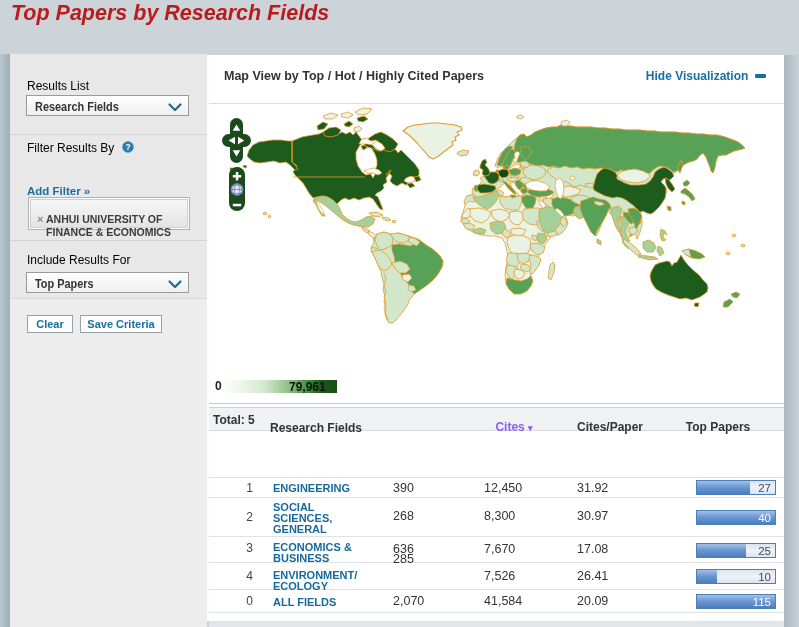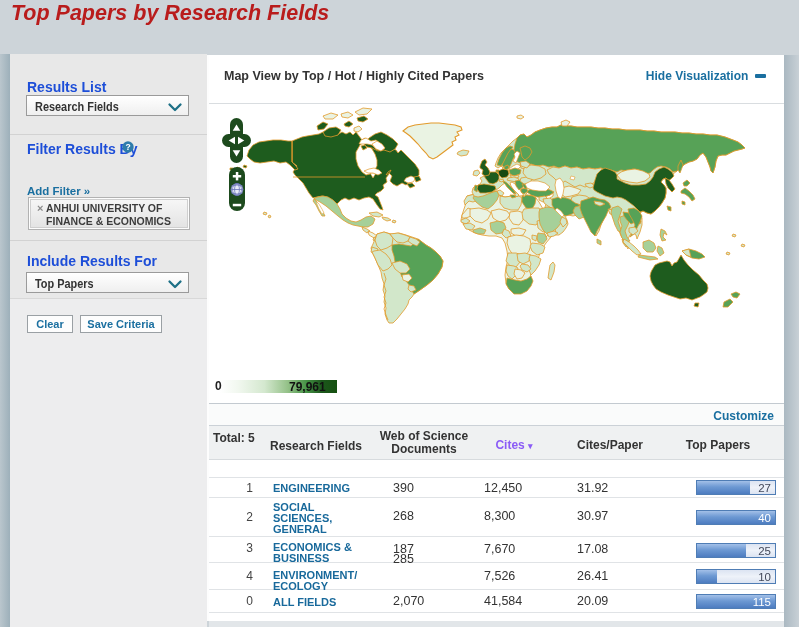--- a/index.html
+++ b/index.html
@@ -7,42 +7,42 @@
 body { font-family:"Liberation Sans", sans-serif; background:#cdd4d9; position:relative; overflow:hidden; }
 .abs { position:absolute; }
 .title { left:11px; top:1px; font-size:21.5px; font-weight:bold; color:#b91c1c; letter-spacing:0px;font-style:italic; }
 .lstrip { left:0; top:54px; width:10px; height:573px; background:linear-gradient(to right,#bac6cd,#9db0ba); }
 .rstrip { left:784px; top:55px; width:15px; height:572px; background:linear-gradient(to right,#aab8c1,#c8d0d6); }
 .sidecol { left:10px; top:54px; width:197px; height:573px; background:#ededee; }
 .sec { position:absolute; left:0; width:197px; background:#e8e8e8; }
 .sec1 { top:0; height:81px; border-bottom:1px solid #d2d2d2; }
 .sec2 { top:81px; height:106px; border-bottom:1px solid #d2d2d2; }
 .sec3 { top:187px; height:58px; border-bottom:1px solid #d8d8d8; }
-.lbl { position:absolute; font-size:14px; font-weight:bold; color:#1d4ed8; }
+.lbl { position:absolute; font-size:12px; font-weight:normal; color:#000000; }
 .seld { position:absolute; left:16px; width:163px; height:21px; background:linear-gradient(#ffffff,#efefef); border:1px solid #9a9a9a; box-shadow:inset 0 1px 0 #fff; }
 .seld .st { position:absolute; left:8px; top:3px; font-size:13px; font-weight:bold; color:#333; transform:scaleX(0.84); transform-origin:0 50%; white-space:nowrap; }
 .seld svg { position:absolute; right:5px; top:5px; }
 .note { position:absolute; left:17px; font-size:9.5px; font-style:italic; font-weight:bold; color:#9a9a9a; line-height:11px; letter-spacing:0.2px; }
 .addf { position:absolute; left:17px; font-size:11.5px; font-weight:bold; color:#1a6fa0; }
 .tagbox { position:absolute; left:18px; top:144px; width:162px; height:33px; background:#fdfdfd; border:1px solid #b2b2b2; padding:1px; }
-.tag { width:100%; height:100%; background:linear-gradient(#f6f6f6,#e4e4e4); border:1px solid #cfcfcf; font-size:10.5px; font-weight:bold; color:#3c3c3c; line-height:13px; padding:2px 0 0 6px; }
+.tag { width:100%; height:100%; background:linear-gradient(#f6f6f6,#e4e4e4); border:1px solid #cfcfcf; font-size:10.5px; font-weight:bold; color:#3c3c3c; line-height:13px; padding:13px 0 0 6px; }
 .tag .x { color:#8a8a8a; font-size:11px; }
 .btn { position:absolute; height:18px; background:#fdfdfd; border:1px solid #9aa0a4; color:#1a6fa0; font-size:11px; font-weight:bold; text-align:center; line-height:16px; }
 .panel { left:209px; top:55px; width:575px; height:566px; background:#fff; }
 .mhead { position:absolute; left:15px; top:14px; font-size:12.5px; font-weight:bold; color:#333; }
 .hidev { position:absolute; right:18px; top:14px; font-size:12px; font-weight:bold; color:#1a6fa0; }
 .mdiv { position:absolute; left:0; top:48px; width:575px; height:1px; background:#d9dde0; }
 .legend { position:absolute; left:11px; top:325px; width:117px; height:13px; background:linear-gradient(90deg,#ffffff 0%,#f2f8f0 15%,#d4e8cf 38%,#94c188 58%,#459245 74%,#1c571c 87%,#155010 100%); }
 .leg0 { position:absolute; left:6px; top:324px; font-size:12px; font-weight:bold; color:#222; }
 .leg1 { position:absolute; left:80px; top:325px; font-size:12px; font-weight:bold; color:#111; }
 .rdiv { position:absolute; left:0; top:348px; width:575px; height:1px; background:#c3cad0; }
 .rband { position:absolute; left:0; top:349px; width:575px; height:25px; background:#fafbfb; }
 .rhead { position:absolute; left:18px; top:354px; font-size:12px; font-weight:bold; color:#333; }
 .custo { position:absolute; right:10px; top:354px; font-size:12px; font-weight:bold; color:#1a6fa0; }
-.thead { position:absolute; left:0; top:370px; width:575px; height:35px; background:#eff1f2; border-top:1px solid #cbd1d7; border-bottom:1px solid #d7dbde; }
+.thead { position:absolute; left:0; top:352px; width:575px; height:24px; background:#eff1f2; border-top:1px solid #cbd1d7; border-bottom:1px solid #d7dbde; }
 .th { position:absolute; font-size:12px; font-weight:bold; color:#333; text-align:center; line-height:13px; }
 .cites-th { color:#8b5cf6; }
 .row { position:absolute; left:0; width:575px; border-bottom:1px solid #e0e3e6; }
 .rank { position:absolute; font-size:12px; color:#444; text-align:right; width:30px; }
 .fname { position:absolute; left:64px; font-size:11px; font-weight:bold; color:#18699b; line-height:11px; }
 .num { position:absolute; font-size:12.5px; color:#333; text-align:left; width:80px; }
 .barc { position:absolute; left:487px; width:80px; height:15px; border:1px solid #4f7db5; background:linear-gradient(#dce4f2,#eef2f9 50%,#dce4f2); }
 .barf { position:absolute; left:0; top:0; height:13px; background:linear-gradient(#a3c0e8,#6d99d3 45%,#4d7cc0); }
 .barn { position:absolute; right:4px; top:1px; font-size:11.5px; color:#42485a; }
 .barn.w { color:#fff; }
@@ -271,21 +271,20 @@
 </svg>
   <div class="legend"></div>
   <div class="leg0">0</div>
   <div class="leg1">79,961</div>
   <div class="rdiv"></div>
   <div class="rband"></div>
   <div class="custo">Customize</div>
   <div class="thead">
     <div class="th" style="left:4px; top:6px;">Total: 5</div>
     <div class="th" style="left:47px; top:14px; width:120px;">Research Fields</div>
-    <div class="th" style="left:155px; top:4px; width:120px;">Web of Science<br>Documents</div>
     <div class="th cites-th" style="left:265px; top:13px; width:80px;">Cites <span style="font-size:9px;">▾</span></div>
     <div class="th" style="left:355px; top:13px; width:92px;">Cites/Paper</div>
     <div class="th" style="left:459px; top:13px; width:100px;">Top Papers</div>
   </div>
   <div style="position:absolute; left:0; top:422px; width:575px; height:1px; background:#e0e3e6;"></div>
   <div class="row" style="top:422px; height:21px;"></div>
   <div class="rank" style="left:14px; top:426px;">1</div>
   <div class="fname" style="top:428px;">ENGINEERING</div>
   <div class="num" style="left:184px; top:426px;">390</div>
   <div class="num" style="left:275px; top:426px;">12,450</div>
@@ -300,21 +299,21 @@
   <div class="num" style="left:184px; top:454px;">268</div>
   <div class="num" style="left:275px; top:454px;">8,300</div>
   <div class="num" style="left:368px; top:454px;">30.97</div>
   <div class="barc" style="top:455px;">
       <div class="barf" style="width:78px;"></div>
       <div class="barn w">40</div>
     </div>
   <div class="row" style="top:482px; height:26px;"></div>
   <div class="rank" style="left:14px; top:486px;">3</div>
   <div class="fname" style="top:487px;">ECONOMICS &amp;<br>BUSINESS</div>
-  <div class="num" style="left:184px; top:487px;">187</div>
+  <div class="num" style="left:184px; top:487px;">636</div>
   <div class="num" style="left:275px; top:487px;">7,670</div>
   <div class="num" style="left:368px; top:487px;">17.08</div>
   <div class="barc" style="top:488px;">
       <div class="barf" style="width:49px;"></div>
       <div class="barn">25</div>
     </div>
   <div class="row" style="top:508px; height:27px;"></div>
   <div class="rank" style="left:14px; top:514px;">4</div>
   <div class="fname" style="top:515px;">ENVIRONMENT/<br>ECOLOGY</div>
   <div class="num" style="left:184px; top:497px;">285</div>

